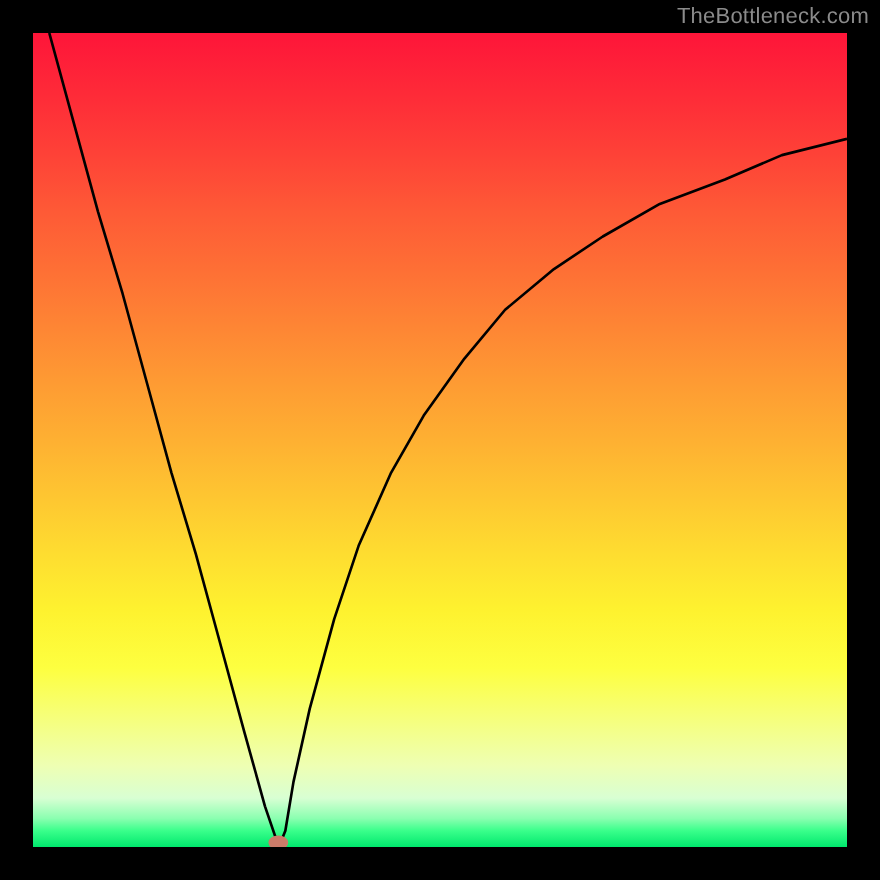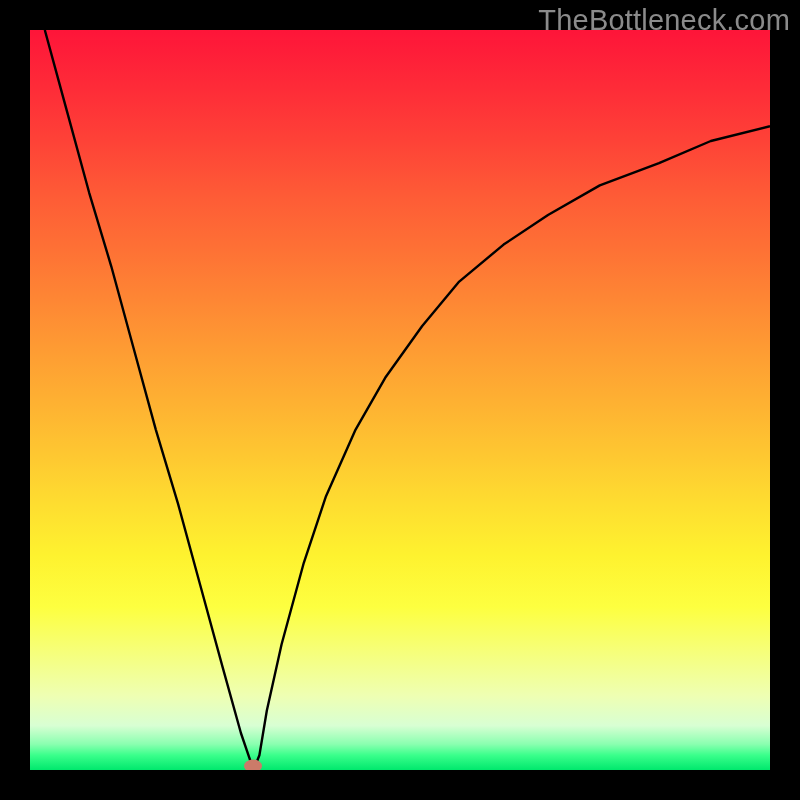--- a/index.html
+++ b/index.html
@@ -15,21 +15,21 @@
     position: relative;
     width: 800px;
     height: 800px;
     background: #000;
   }
   .attribution {
     position: absolute;
     top: 4px;
     right: 10px;
     color: #8b8b8b;
-    font-size: 29px;
+    font-size: 20px;
     font-weight: 400;
     letter-spacing: 0.2px;
     z-index: 10;
   }
   .plot {
     position: absolute;
     left: 30px;
     top: 30px;
     width: 740px;
     height: 740px;

